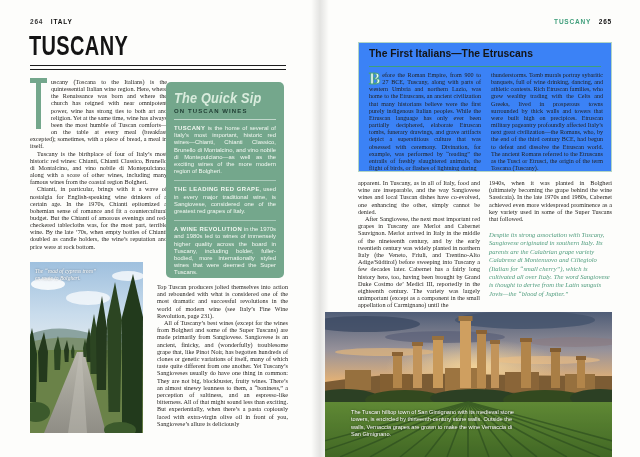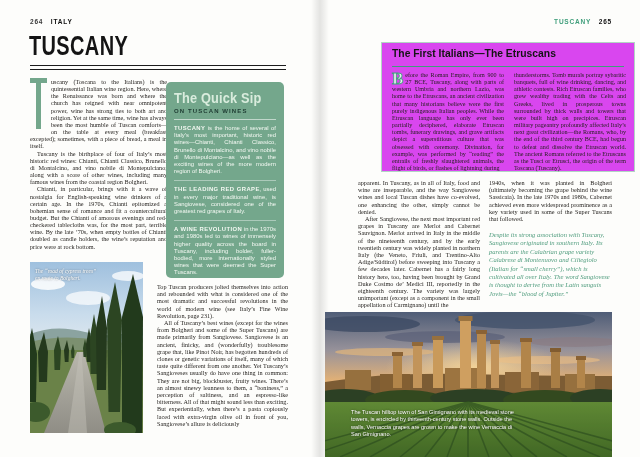--- a/index.html
+++ b/index.html
@@ -24,21 +24,21 @@
   #lp-rule{left:30px;top:65px;width:256px;height:2.5px;
            border-top:1.6px solid #1c1c1c;border-bottom:0.8px solid #1c1c1c;}
   #lp-col1{left:30px;top:78px;width:137px;height:188px;font-size:6.2px;line-height:7.15px;}
   .dropT{float:left;width:21px;height:52px;}
   .dropT .bar{width:17px;height:5px;background:#74a78c;}
   .dropT .stem{width:5px;height:46px;background:#74a78c;margin-left:6px;}
 
   #quick-sip{left:166px;top:82px;width:118px;height:196px;background:#74a78c;border-radius:5px;
              box-sizing:border-box;padding:8px 8px 6px 8px;color:#f3f8f2;
              font-family:"Liberation Sans",sans-serif;}
-  #quick-sip .qs-title{font-size:14.5px;color:#d9ecdd;letter-spacing:0.2px;}
+  #quick-sip .qs-title{font-size:14.5px;color:#d9ecdd;letter-spacing:0.2px;font-style:italic;}
   #quick-sip .qs-sub{font-size:6px;font-weight:bold;letter-spacing:1.1px;color:#1d3a31;margin-top:2px;}
   .sip-rule{border-top:1px solid rgba(255,255,255,0.55);margin:5px 0 5px 0;}
   .sip-item{font-size:5.9px;line-height:7.2px;text-align:justify;}
   .sip-item + .sip-item{border-top:1px solid rgba(255,255,255,0.4);margin-top:5px;padding-top:5px;}
   .sip-lead{font-weight:bold;letter-spacing:0.4px;}
 
   #lp-col2-text{left:157px;top:283px;width:131px;height:152px;font-size:6.2px;line-height:7.2px;}
 
   #cypress-fig{left:30px;top:262px;width:113px;height:171px;}
   #cypress-caption{left:5px;top:6px;width:70px;color:#ffffff;font-style:italic;
@@ -47,22 +47,22 @@
   
   #gutter{left:311px;top:0;width:18px;height:457px;
           background:linear-gradient(to right, rgba(0,0,0,0) 0%, rgba(0,0,0,0.10) 50%, rgba(0,0,0,0) 100%);}
 
   
   #rp-header{left:480px;top:18px;width:132px;text-align:right;
              font-family:"Liberation Sans",sans-serif;font-size:6.5px;letter-spacing:0.8px;font-weight:bold;}
   #rp-header .sect{color:#3f9e7b;margin-right:5px;}
   #rp-header .folio{color:#111;}
 
-  #etr-box{left:358px;top:42px;width:254px;height:130px;background:#d946ef;
-           border:1px solid #b2d5c4;box-sizing:border-box;margin-left:23px;}
+  #etr-box{left:358px;top:42px;width:254px;height:130px;background:#3b82f6;
+           border:1px solid #b2d5c4;box-sizing:border-box;}
   #etr-title{left:10px;top:4px;font-size:11.5px;color:#141414;}
   #etr-rule{left:10px;top:23px;width:232px;border-top:1px solid #3f9e7b;}
   .etr-col{top:29px;width:112px;font-size:6.1px;line-height:7.15px;position:absolute;}
   #etr-col1{left:10px;}
   #etr-col2{left:132px;}
   .dropB{float:left;font-family:"Liberation Serif",serif;font-weight:bold;font-size:17px;line-height:14px;
          margin-right:2px;color:#e9f4ee;-webkit-text-stroke:0.9px #46a083;}
 
   #rp-col1{left:358px;top:179px;width:122px;font-size:6.2px;line-height:7.2px;}
   #rp-col2{left:489px;top:179px;width:123px;font-size:6.2px;line-height:7.2px;}

